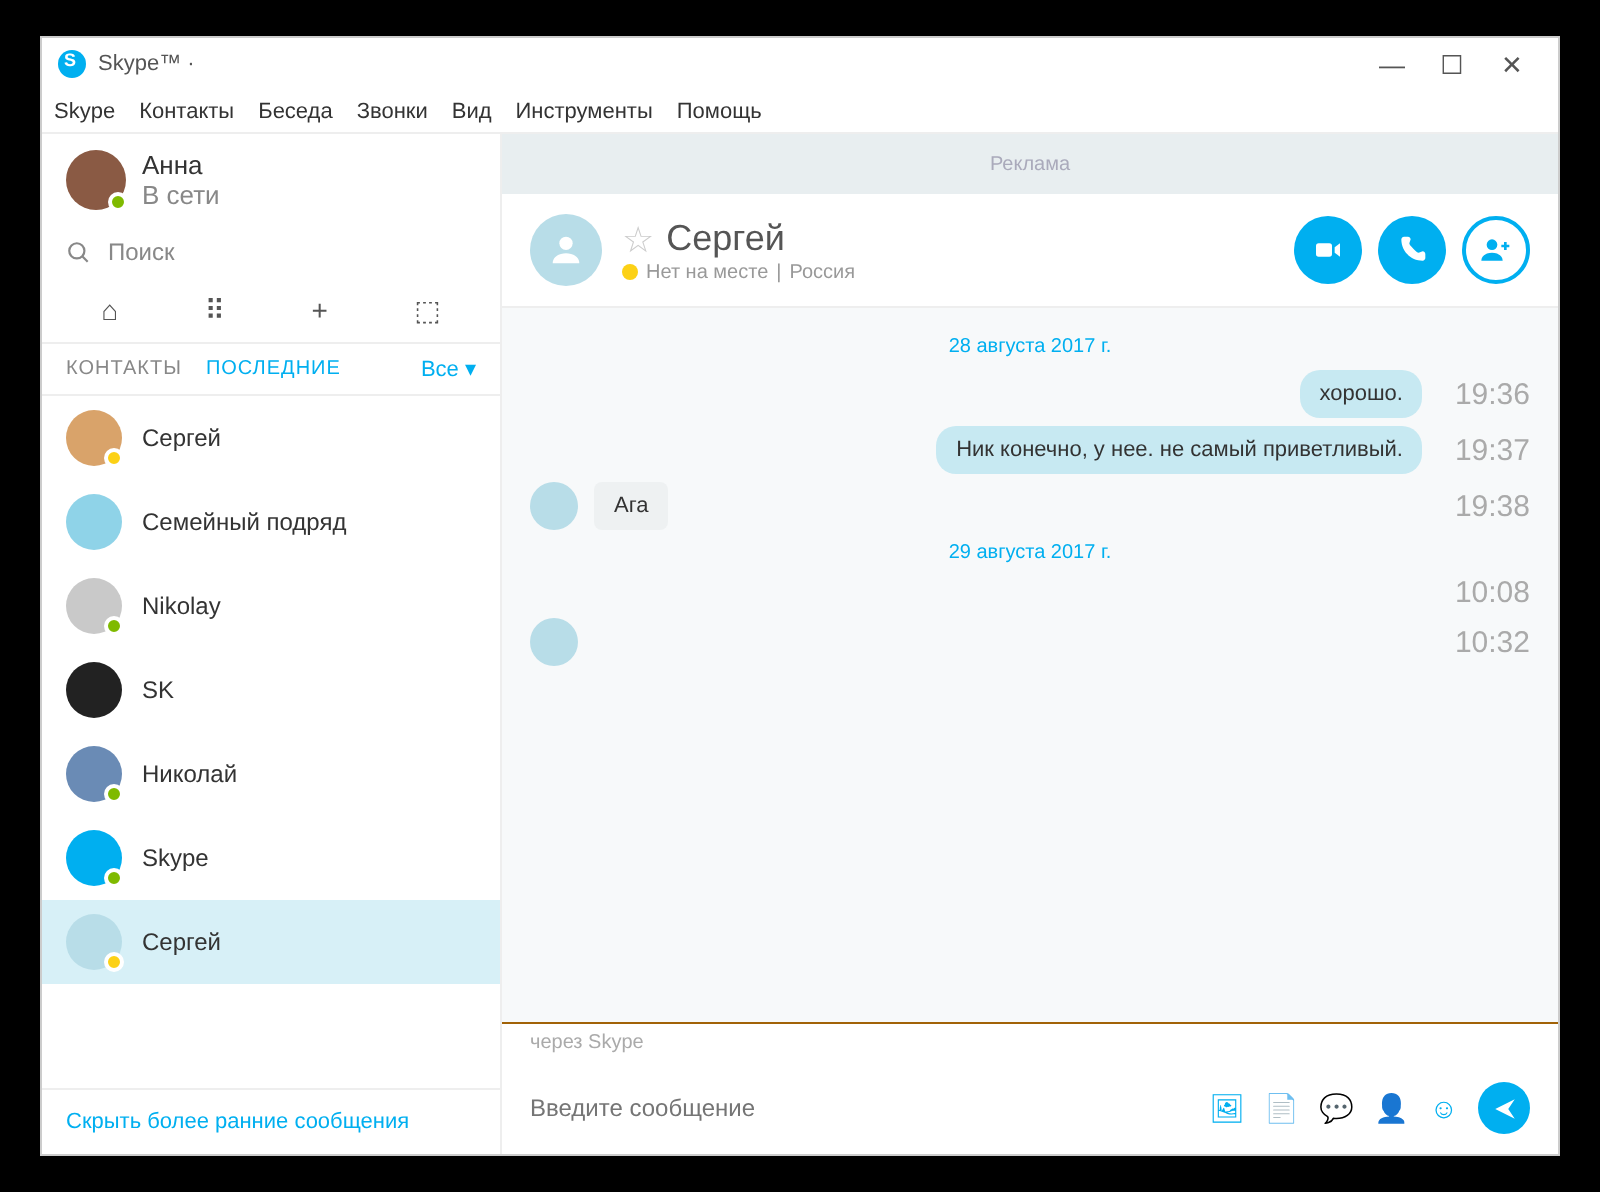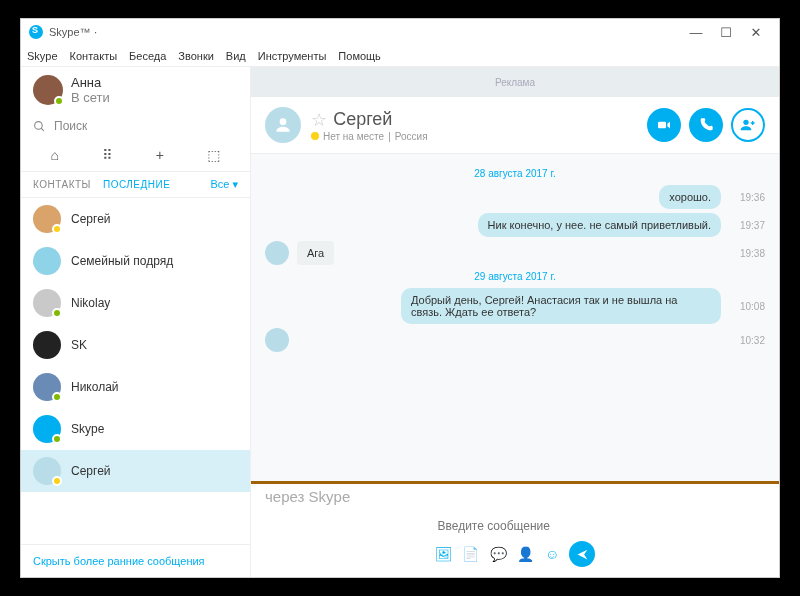--- a/index.html
+++ b/index.html
@@ -45,23 +45,23 @@
 .cbtn.fill { background: #00aff0; color: #fff; }
 .cbtn.out { border: 2px solid #00aff0; color: #00aff0; background: #fff; }
 .chat { flex: 1; overflow: auto; padding: 8px 14px; position: relative; }
 .datesep { text-align: center; font-size: 10px; color: #00aff0; margin: 6px 0; }
 .msgrow { display: flex; align-items: flex-start; gap: 8px; margin: 4px 0; }
 .msgrow .mav { width: 24px; height: 24px; border-radius: 50%; background: #b8dde8; flex-shrink: 0; }
 .bubble { padding: 6px 10px; border-radius: 4px; font-size: 11px; max-width: 320px; }
 .bubble.mine { background: #c7e9f2; color: #333; margin-left: auto; border-radius: 10px; }
 .bubble.other { background: #eef1f2; color: #333; }
 .msgrow.mine { justify-content: flex-end; }
-.timestamp { font-size: 10px; color: #aaa; margin-left: 8px; align-self: center; min-width: 28px; text-align: right; }
-.via { font-size: 15px; color: #aaa; padding: 4px 14px; background: #fff; border-top: 3px solid #a16207; }
-.composer { background: #fff; padding: 10px 14px; display: flex; align-items: center; gap: 8px; flex-direction: column; }
+.timestamp { font-size: 15px; color: #aaa; margin-left: 8px; align-self: center; min-width: 28px; text-align: right; }
+.via { font-size: 10px; color: #aaa; padding: 4px 14px; background: #fff; border-top: 1px solid #a16207; }
+.composer { background: #fff; padding: 10px 14px; display: flex; align-items: center; gap: 8px; }
 .composer input { flex: 1; border: none; outline: none; font-size: 12px; color: #333; }
 .composer .cicons { display: flex; gap: 10px; color: #00aff0; font-size: 14px; align-items: center; }
 .composer .send { width: 26px; height: 26px; background: #00aff0; border-radius: 50%; display: flex; align-items: center; justify-content: center; color: #fff; cursor: pointer; }
 svg { display: block; }
 </style>
 </head>
 <body>
 
 <div class="window">
   <div class="titlebar">
@@ -212,21 +212,20 @@
         </div>
         <div class="msgrow">
           <div class="mav"></div>
           <div class="bubble other">Ага</div>
           <span class="timestamp" style="margin-left:auto">19:38</span>
         </div>
 
         <div class="datesep">29 августа 2017 г.</div>
 
         <div class="msgrow mine">
-          <div class="bubble mine">Добрый день, Сергей! Анастасия так и не вышла на связь. Ждать ее ответа?</div>
           <span class="timestamp">10:08</span>
         </div>
         <div class="msgrow">
           <div class="mav"></div>
           <span class="timestamp" style="margin-left:auto">10:32</span>
         </div>
       </div>
 
       <div class="via">через Skype</div>
 

